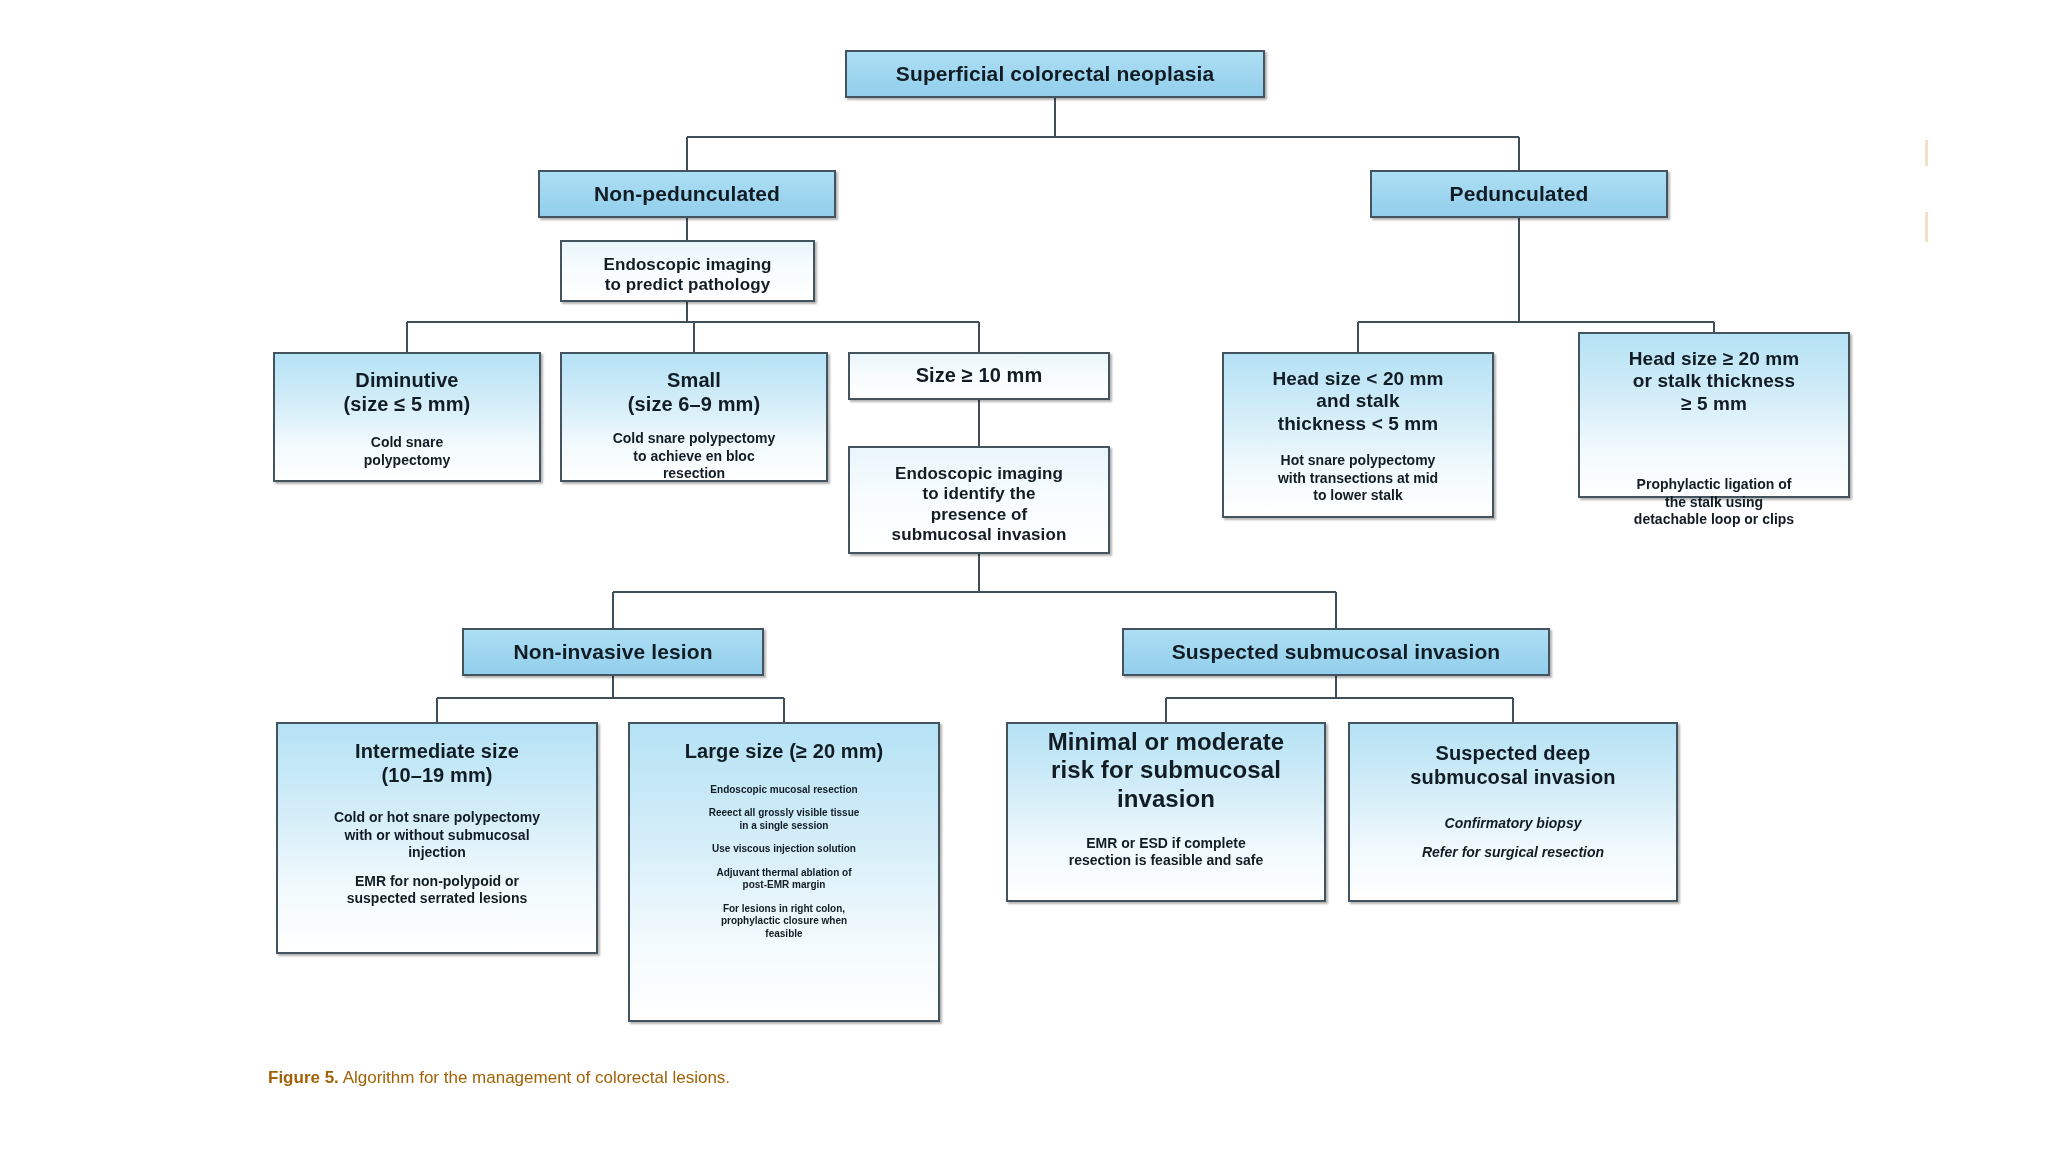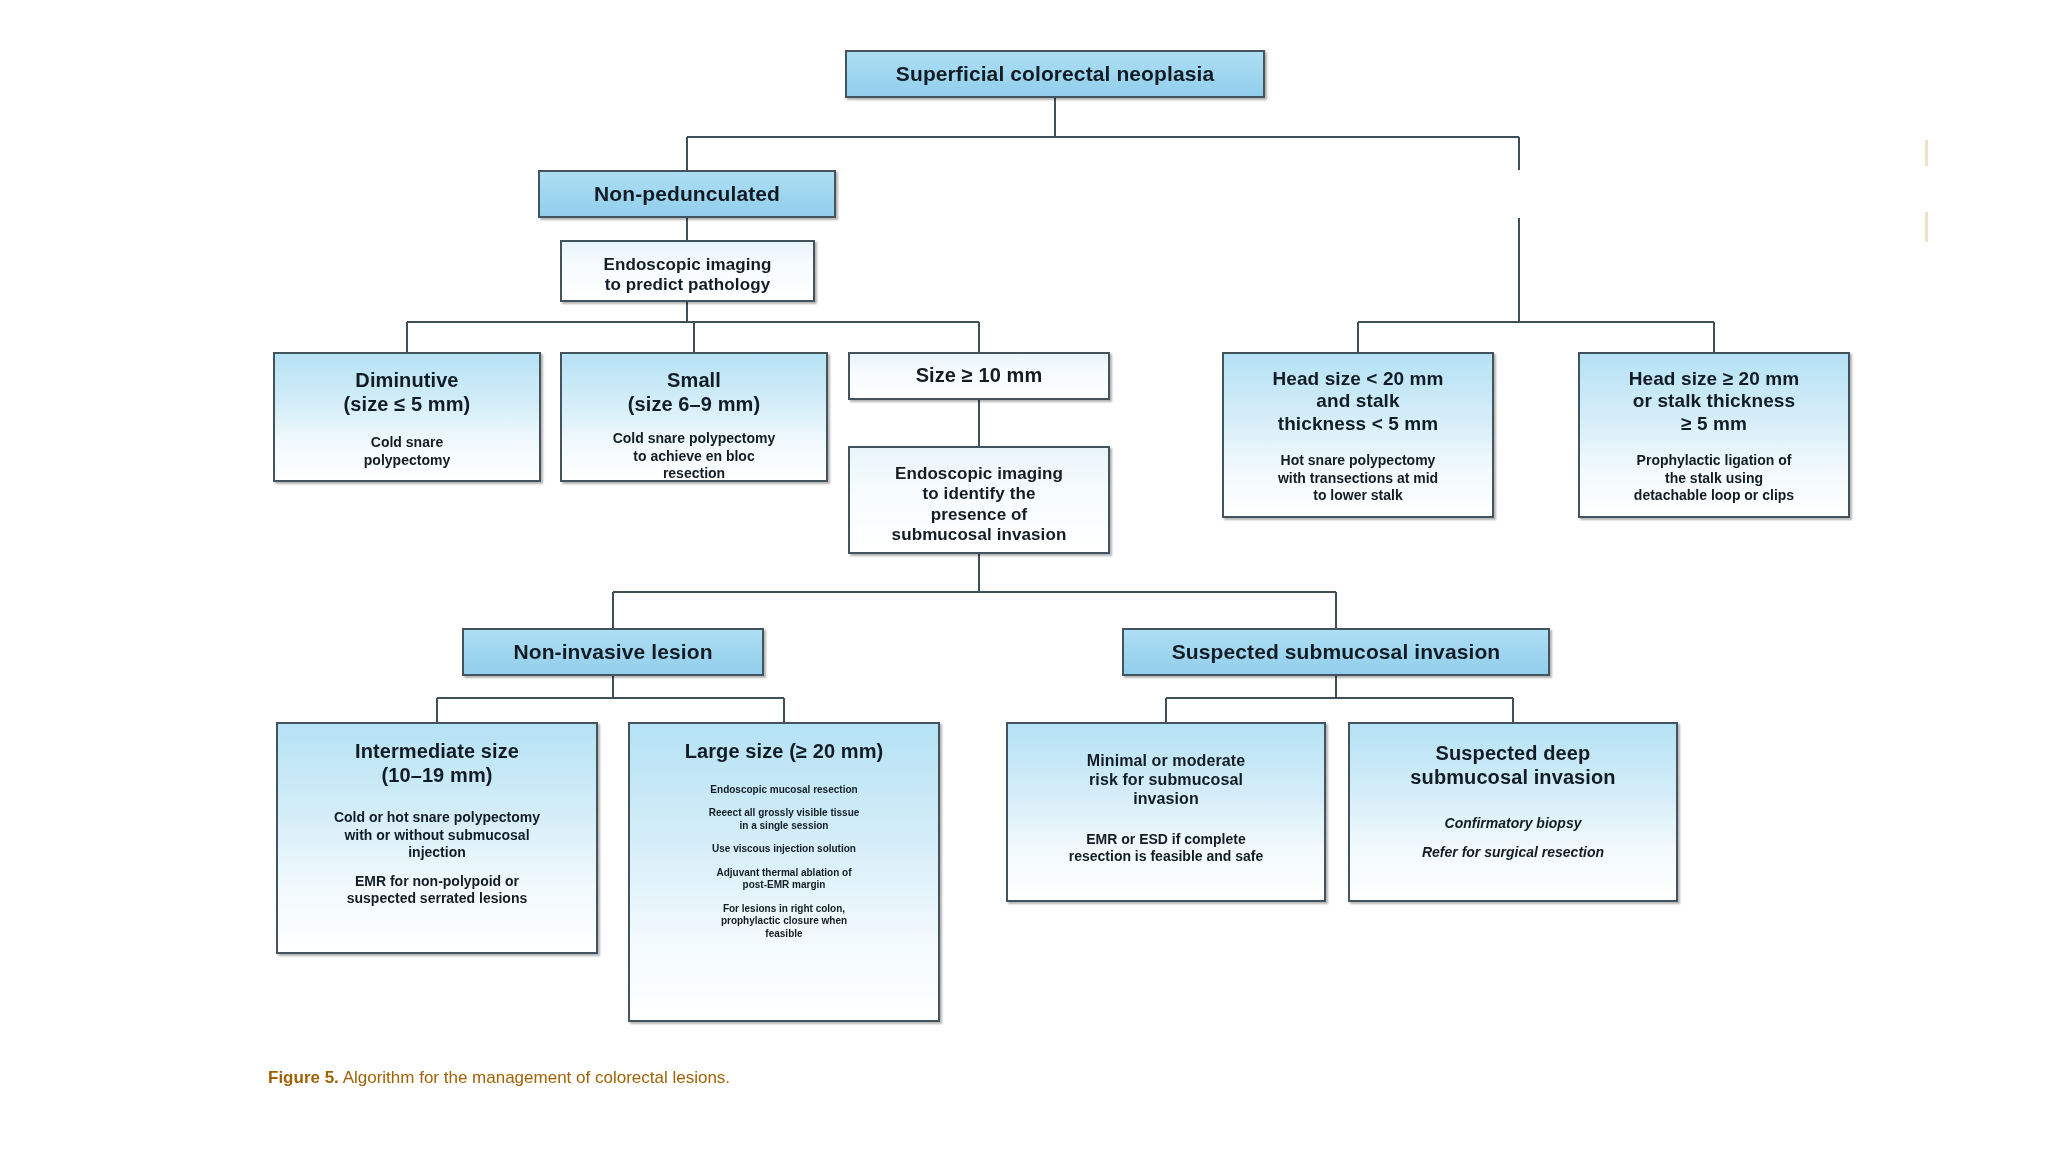--- a/index.html
+++ b/index.html
@@ -99,40 +99,40 @@
   #n-size10    { left: 848px; top: 352px; width: 262px; height: 48px;  }
   #n-size10 .title { font-size: 20px; }
 
   #n-endoimg2  { left: 848px; top: 446px; width: 262px; height: 108px; }
   #n-endoimg2 .title { font-size: 17px; padding-top: 9px; }
 
   #n-headlt    { left: 1222px; top: 352px; width: 272px; height: 166px; }
   #n-headlt .title { font-size: 19px; padding-top: 14px; }
   #n-headlt .body  { font-size: 14px; padding-top: 17px; }
 
-  #n-headge    { left: 1578px; top: 352px; width: 272px; height: 166px; }
+  #n-headge    { left: 1578px; top: 332px; width: 272px; height: 166px; gap: 44px; }
   #n-headge .title { font-size: 19px; padding-top: 14px; }
   #n-headge .body  { font-size: 14px; padding-top: 17px; }
 
   #n-noninv    { left: 462px; top: 628px; width: 302px; height: 48px;  }
   #n-noninv .title { font-size: 21px; }
 
   #n-suspect   { left: 1122px; top: 628px; width: 428px; height: 48px; }
   #n-suspect .title { font-size: 21px; }
 
   #n-interm    { left: 276px; top: 722px; width: 322px; height: 232px; }
   #n-interm .title { font-size: 20px; padding-top: 16px; }
   #n-interm .body  { font-size: 14px; padding-top: 22px; text-align: center; }
 
   #n-large     { left: 628px; top: 722px; width: 312px; height: 300px; }
   #n-large .title { font-size: 20px; padding-top: 16px; }
   #n-large .body  { font-size: 10px; padding-top: 20px; }
 
   #n-minrisk   { left: 1006px; top: 722px; width: 320px; height: 180px; }
-  #n-minrisk .title { font-size: 16px; padding-top: 28px; text-align: center; }
+  #n-minrisk .title { font-size: 24px; padding-top: 4px; text-align: center; }
   #n-minrisk .body  { font-size: 14px; padding-top: 22px; }
 
   #n-deep      { left: 1348px; top: 722px; width: 330px; height: 180px; }
   #n-deep .title { font-size: 20px; padding-top: 18px; }
   #n-deep .body  { font-size: 14px; padding-top: 26px; font-style: italic; }
 
   
   #caption {
     position: absolute;
     left: 268px;
@@ -206,20 +206,23 @@
   </svg>
 
   <div class="node blue" id="n-root">
     <div class="title">Superficial colorectal neoplasia</div>
   </div>
 
   <div class="node blue" id="n-nonped">
     <div class="title">Non-pedunculated</div>
   </div>
 
+  <div class="node blue" id="n-ped">
+    <div class="title">Pedunculated</div>
+  </div>
 
   <div class="node pale" id="n-endoimg1">
     <div class="title">Endoscopic imaging<br>to predict pathology</div>
   </div>
 
   <div class="node fade" id="n-dimin">
     <div class="title">Diminutive<br>(size ≤ 5 mm)</div>
     <div class="body">
         <p>Cold snare<br>polypectomy</p>
       </div>

